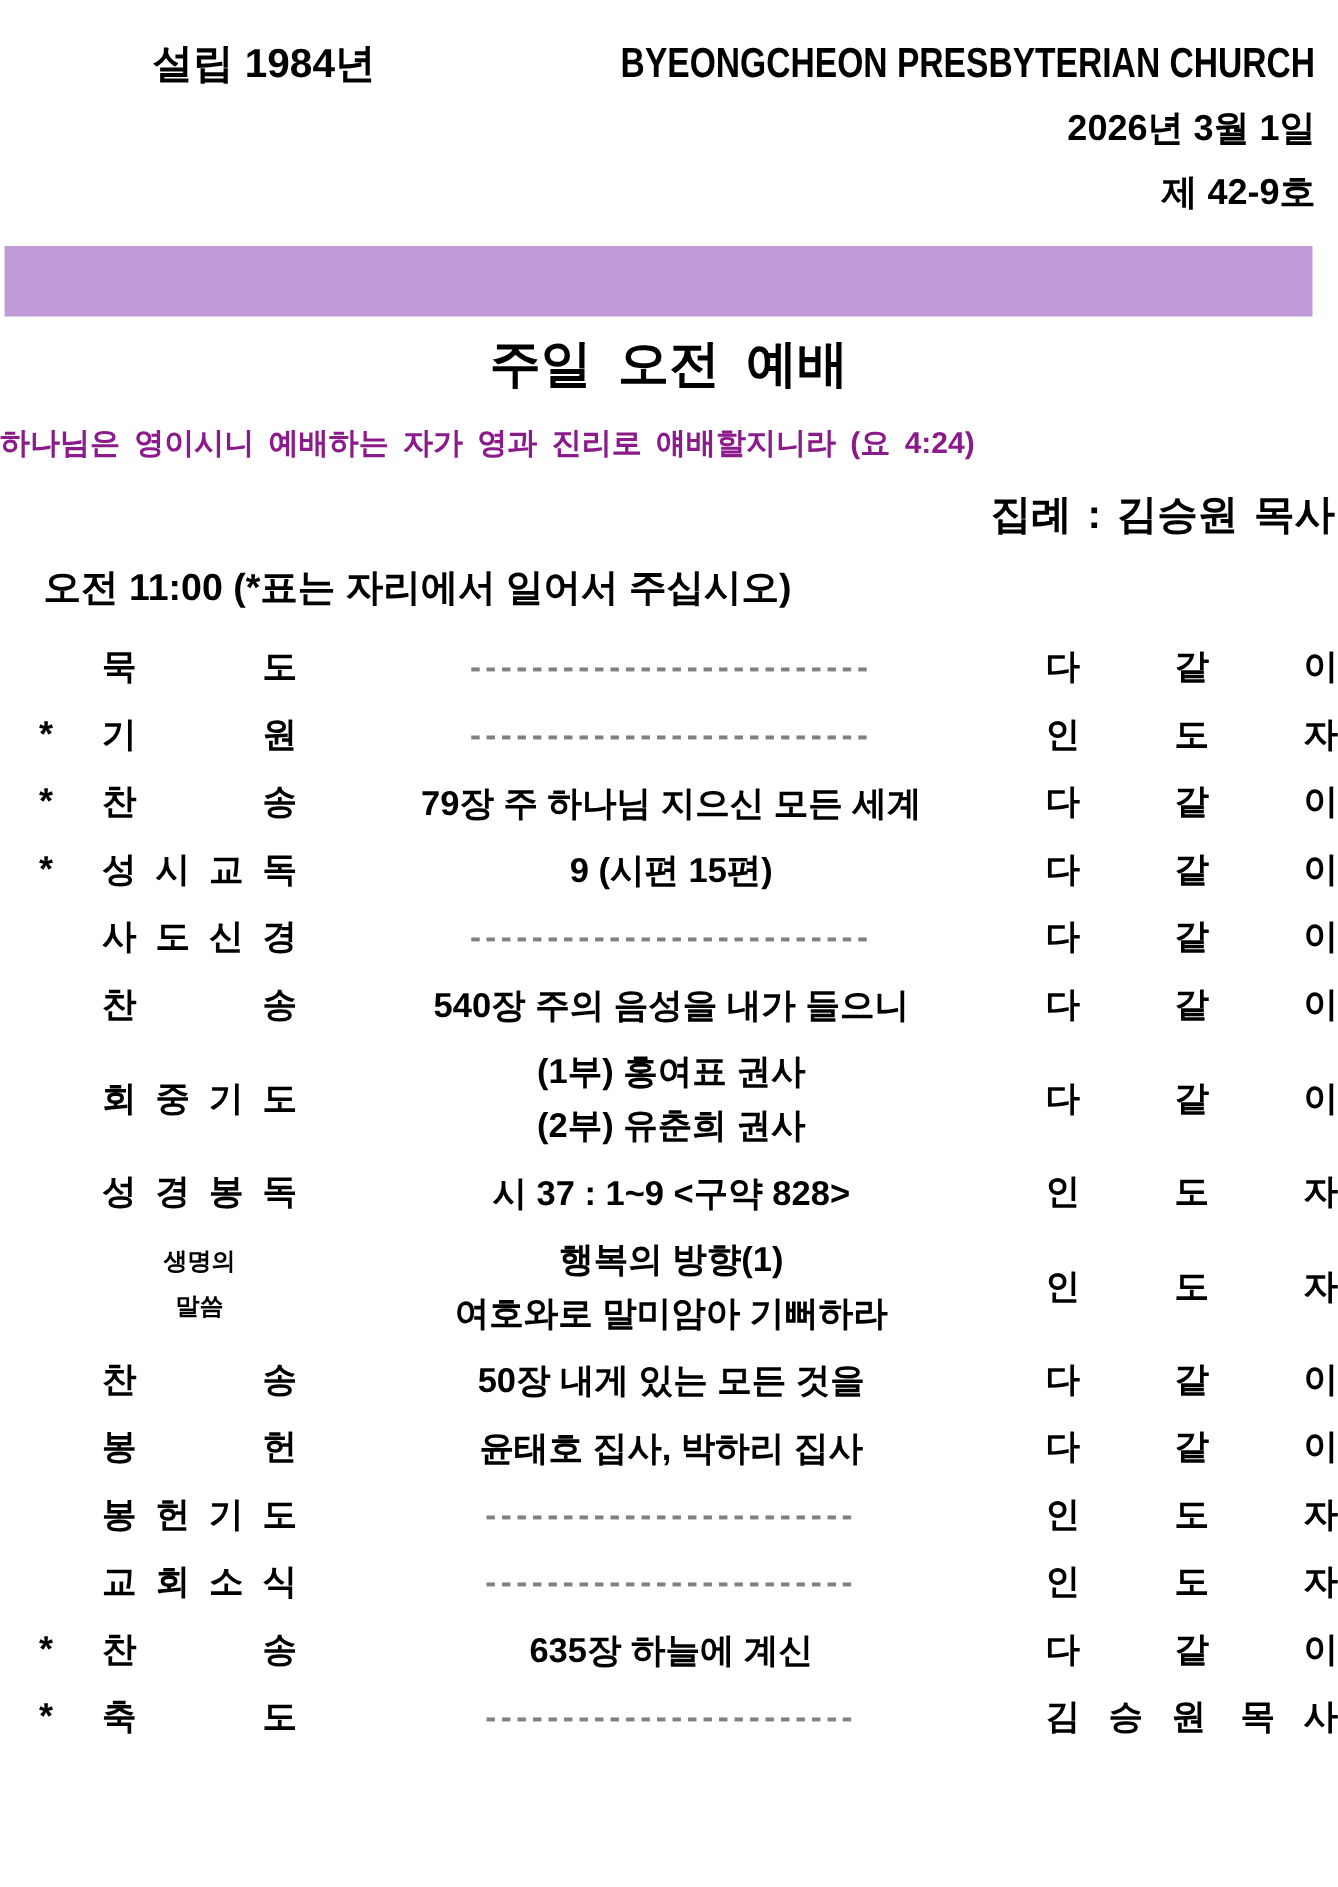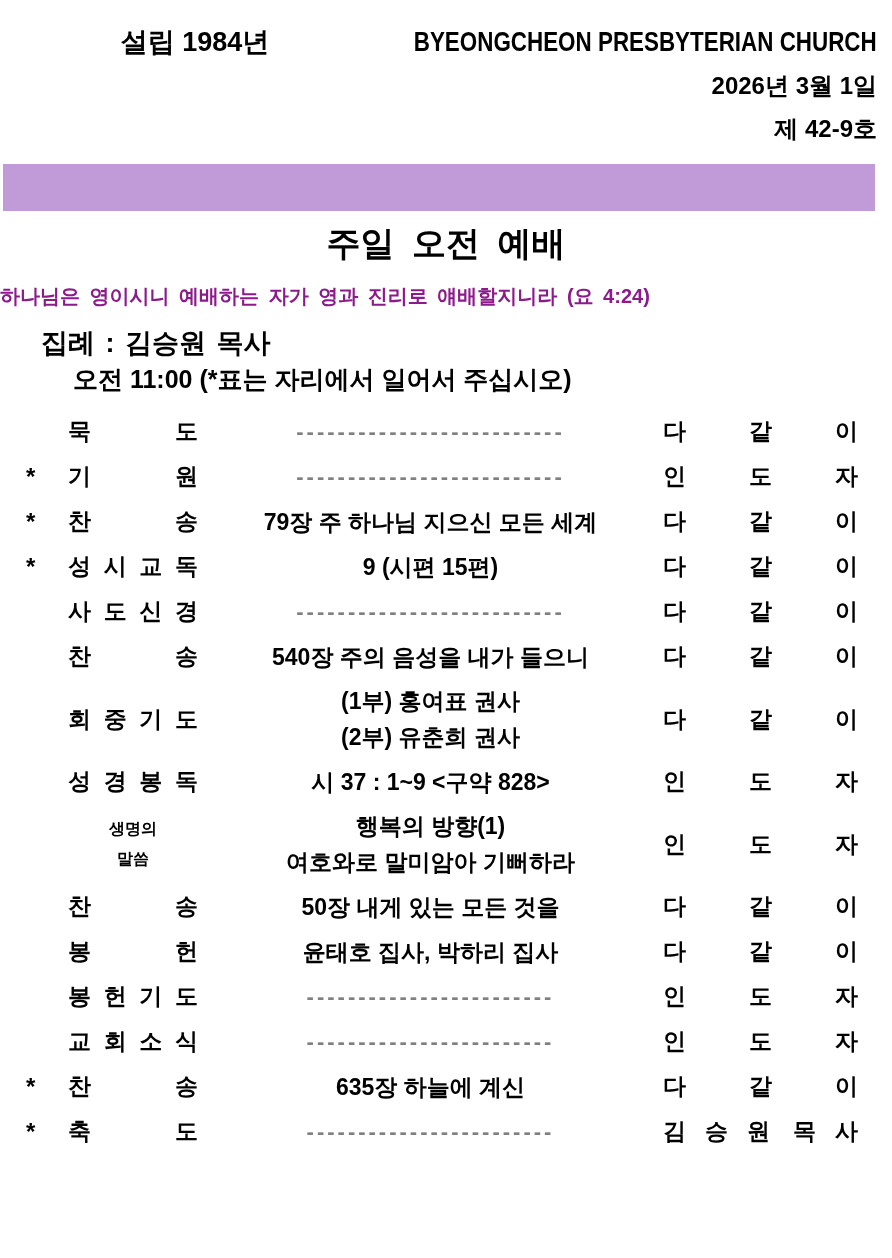--- a/index.html
+++ b/index.html
@@ -10,40 +10,39 @@
     background:#fff;
     overflow:hidden;
     font-family:"Liberation Sans", sans-serif;
     font-weight:bold;
     color:#000;
   }
   
   .hdr { padding:20px 15px 0 0; text-align:right; }
   .hdr-line1 {
     display:flex; justify-content:flex-end; align-items:baseline;
-    gap:29px; font-size:27px; line-height:43px; white-space:nowrap;
+    gap:48px; font-size:27px; line-height:43px; white-space:nowrap;
   }
   .church-name {
     display:inline-block; font-size:28px; letter-spacing:0px;
     transform:scaleX(0.80); transform-origin:right center;
   }
   .hdr-line2, .hdr-line3 { font-size:24px; line-height:43px; }
   
   .band { height:47px; margin:14px 17px 0 3px; background:var(--band,#C09BD8); }
   
   .title { margin-top:12px; text-align:center; font-size:34px; line-height:40px; word-spacing:8px; }
   .verse { margin-top:20px; text-align:left; font-size:20px; line-height:26px; color:var(--verse,#8B1A8B); word-spacing:4px; }
-  .officiant { margin-top:16px; text-align:left; padding-right:15px; font-size:27px; line-height:36px; word-spacing:3px;margin-left:41px; }
-  .time-note { margin-top:0; padding-left:73px; font-size:25px; line-height:36px; }
+  .officiant { margin-top:16px; text-align:right; padding-right:2px; font-size:27px; line-height:36px; word-spacing:3px;margin-left:41px; }
+  .time-note { margin-top:13px; padding-left:29px; font-size:25px; line-height:36px; }
   
   .rows { margin-top:12px; font-size:23px; }
   .row {
     display:grid;
     grid-template-columns:68px 130px 1fr 195px;
-    margin-right:34px;
     align-items:center;
     min-height:45px;
   }
   .row.tall { min-height:80px; }
   .star { padding-left:26px; font-size:24px; }
   .label { text-align:justify; text-align-last:justify; }
   .label.multi { text-align:center; text-align-last:auto; font-size:16px; line-height:30px; }
   .mid { text-align:center; padding:0 14px; }
   .mid-line { line-height:36px; }
   .dashes { color:var(--dash,#808080); letter-spacing:3px; font-size:22px; }

